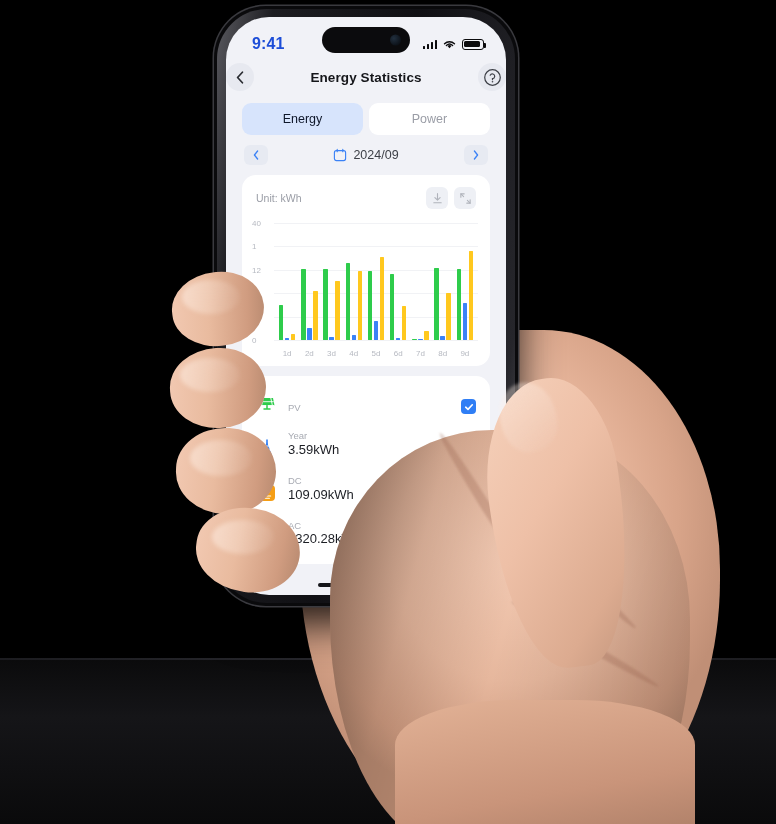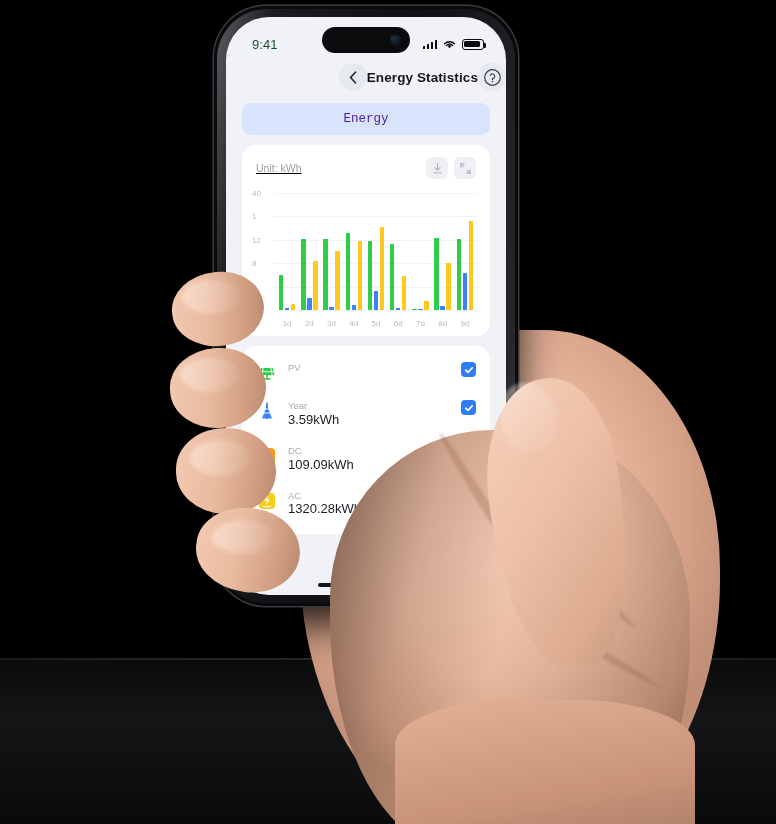--- a/index.html
+++ b/index.html
@@ -101,83 +101,83 @@
     position: absolute; right: 9px; top: 50%; transform: translateY(-50%);
     width: 11px; height: 11px; border-radius: 50%;
     background: radial-gradient(circle at 35% 35%, #22303f 0%, #0d131a 70%);
   }
 
   
   .statusbar {
     position: relative; height: 44px; display: flex; align-items: center;
     justify-content: space-between; padding: 10px 22px 0 26px;
   }
-  .sb-time { font-size: 13px; font-weight: normal; color: #14532d; letter-spacing: .1px; }
+  .sb-time { font-size: 16px; font-weight: bold; color: #1d4ed8; letter-spacing: .1px; }
   .sb-right { display: flex; align-items: center; gap: 5px; }
   .sig { display: flex; align-items: flex-end; gap: 1.5px; height: 10px; }
   .sig i { width: 2.5px; background: #0b0b0d; border-radius: .6px; display: block; }
   .sig i:nth-child(1){height:3.5px}.sig i:nth-child(2){height:5.5px}
   .sig i:nth-child(3){height:7.5px}.sig i:nth-child(4){height:9.5px}
   .batt { width: 22px; height: 11px; border: 1.3px solid #0b0b0d; border-radius: 3px; position: relative; }
   .batt::after { content:""; position:absolute; right:-3.2px; top:3px; width:2px; height:5px; background:#0b0b0d; border-radius:0 1px 1px 0; }
   .batt i { position:absolute; left:1.3px; top:1.3px; bottom:1.3px; width:16px; background:#0b0b0d; border-radius:1.5px; display:block; }
 
   
-  .navbar { display: flex; align-items: center; justify-content: flex-end; padding: 2px 0 12px; }
+  .navbar { display: flex; align-items: center; justify-content: space-between; padding: 2px 0 12px; }
   .nav-btn {
     width: 28px; height: 28px; border-radius: 50%; background: #e7e9f0;
     display: flex; align-items: center; justify-content: center;
   }
   .nav-title { font-size: 13.5px; font-weight: bold; color: #15161a; letter-spacing: .1px; }
 
   
   .segment {
     margin: 0 16px 10px; height: 32px; display: flex; gap: 6px;
   }
   .seg-item {
     flex: 1; border-radius: 9px; display: flex; align-items: center; justify-content: center;
     font-size: 12.5px;
   }
-  .seg-active { background: #d7e4fc; color: #4c1d95; font-family: Liberation Mono, monospace; }
+  .seg-active { background: #d7e4fc; color: #0f172a; }
   .seg-inactive { background: #ffffff; color: #9a9da6; }
 
   
   .periods { display: flex; padding: 2px 18px 10px; }
   .period { flex: 1; text-align: center; font-size: 11.5px; color: #8c8f98; }
   .period.active { color: #1a7af8; font-weight: bold; }
 
   
   .datebar { display: flex; align-items: center; justify-content: space-between; padding: 0 18px 10px; }
   .date-arrow {
     width: 24px; height: 20px; border-radius: 6px; background: #e7eaf2;
     display: flex; align-items: center; justify-content: center;
   }
   .date-center { display: flex; align-items: center; gap: 6px; }
   .date-text { font-size: 12.5px; color: #3e4148; }
 
   
-  .card { margin: 0 16px 10px; background: #fff; border-radius: 14px; padding: 12px 10px 8px; text-decoration: underline; }
+  .card { margin: 0 16px 10px; background: #fff; border-radius: 14px; padding: 12px 10px 8px; }
   .card-top { display: flex; align-items: center; justify-content: space-between; padding: 0 4px 4px; }
   .unit-label { font-size: 10.5px; color: #9a9da6; }
   .card-actions { display: flex; gap: 6px; }
   .act-btn { width: 22px; height: 22px; border-radius: 6px; background: #eef0f5; display: flex; align-items: center; justify-content: center; }
 
   
   .chart-wrap { position: relative; height: 135px; margin-top: 10px; padding-left: 22px; }
   .grid-line { position: absolute; left: 22px; right: 2px; height: 1px; background: #f1f2f5; }
   .y-tick { position: absolute; left: 0; font-size: 8px; color: #b6b9c1; transform: translateY(-50%); }
   .plot { position: absolute; left: 24px; right: 4px; top: 0; bottom: 18px; display: flex; align-items: flex-end; }
   .daygroup { flex: 1; display: flex; align-items: flex-end; justify-content: center; gap: 1.5px; height: 100%; }
   .bar { width: 4.5px; border-radius: .5px; }
   .x-axis { position: absolute; left: 24px; right: 4px; bottom: 0; display: flex; }
   .x-lab { flex: 1; text-align: center; font-size: 8px; color: #b6b9c1; }
 
   
   .list-card { margin: 0 16px; background: #fff; border-radius: 14px; padding: 8px 14px; }
-  .list-row { display: flex; align-items: flex-start; padding: 8px 0; }
+  .list-row { display: flex; align-items: flex-end; padding: 8px 0; }
   .li-icon { width: 22px; height: 22px; margin-right: 10px; display: flex; align-items: center; justify-content: center; flex-shrink: 0; }
   .li-text { flex: 1; }
   .li-name { font-size: 9.5px; color: #a8abb3; line-height: 1.25; }
   .li-val { font-size: 13px; color: #1c1e24; line-height: 1.3; }
   .check {
     width: 15px; height: 15px; border-radius: 4px; background: #2f7ef5;
     display: flex; align-items: center; justify-content: center; flex-shrink: 0;
   }
 
   .home-ind {
@@ -235,23 +235,43 @@
         <svg width="19" height="19" viewBox="0 0 20 20">
           <circle cx="10" cy="10" r="8.2" stroke="#3f4249" stroke-width="1.3" fill="none"></circle>
           <path d="M7.6 7.6 A2.5 2.5 0 1 1 10 11.2 L10 12.3" stroke="#3f4249" stroke-width="1.3" fill="none" stroke-linecap="round"></path>
           <circle cx="10" cy="14.5" r="0.85" fill="#3f4249"></circle>
         </svg>
       </div>
     </div>
 
     <div class="segment">
       <div class="seg-item seg-active">Energy</div>
-    </div>
-
-
+      <div class="seg-item seg-inactive">Power</div>
+    </div>
+
+
+    <div class="datebar">
+      <div class="date-arrow">
+        <svg width="6" height="10" viewBox="0 0 6 10">
+          <path d="M4.6 1 L1.4 5 L4.6 9" stroke="#3b82f6" stroke-width="1.3" fill="none" stroke-linecap="round" stroke-linejoin="round"></path>
+        </svg>
+      </div>
+      <div class="date-center">
+        <svg width="14" height="14" viewBox="0 0 16 16">
+          <rect x="1.6" y="3" width="12.8" height="11.4" rx="2.3" stroke="#3b82f6" stroke-width="1.3" fill="none"></rect>
+          <path d="M4.8 1.6 L4.8 4.2 M11.2 1.6 L11.2 4.2" stroke="#3b82f6" stroke-width="1.3" stroke-linecap="round"></path>
+        </svg>
+        <span class="date-text">2024/09</span>
+      </div>
+      <div class="date-arrow">
+        <svg width="6" height="10" viewBox="0 0 6 10">
+          <path d="M1.4 1 L4.6 5 L1.4 9" stroke="#3b82f6" stroke-width="1.3" fill="none" stroke-linecap="round" stroke-linejoin="round"></path>
+        </svg>
+      </div>
+    </div>
 
     <div class="card">
       <div class="card-top">
         <span class="unit-label">Unit: kWh</span>
         <div class="card-actions">
           <div class="act-btn">
             <svg width="13" height="13" viewBox="0 0 14 14">
               <path d="M7 1.6 L7 8.6 M4.2 6 L7 8.8 L9.8 6" stroke="#b0b3bb" stroke-width="1.2" fill="none" stroke-linecap="round" stroke-linejoin="round"></path>
               <path d="M3 11.6 L11 11.6" stroke="#b0b3bb" stroke-width="1.2" stroke-linecap="round"></path>
             </svg>

